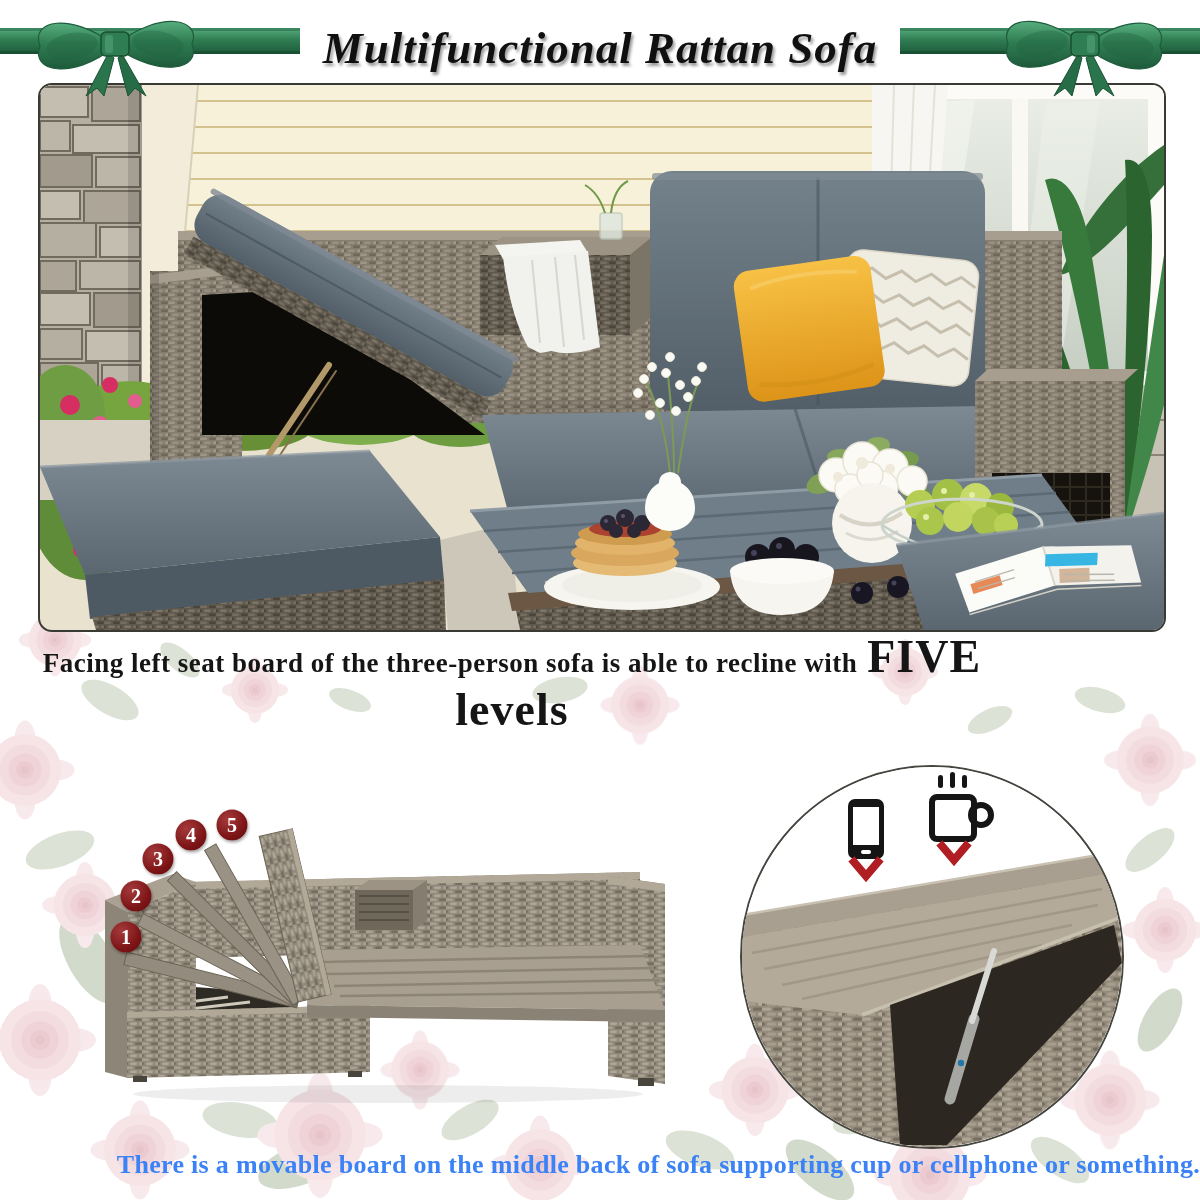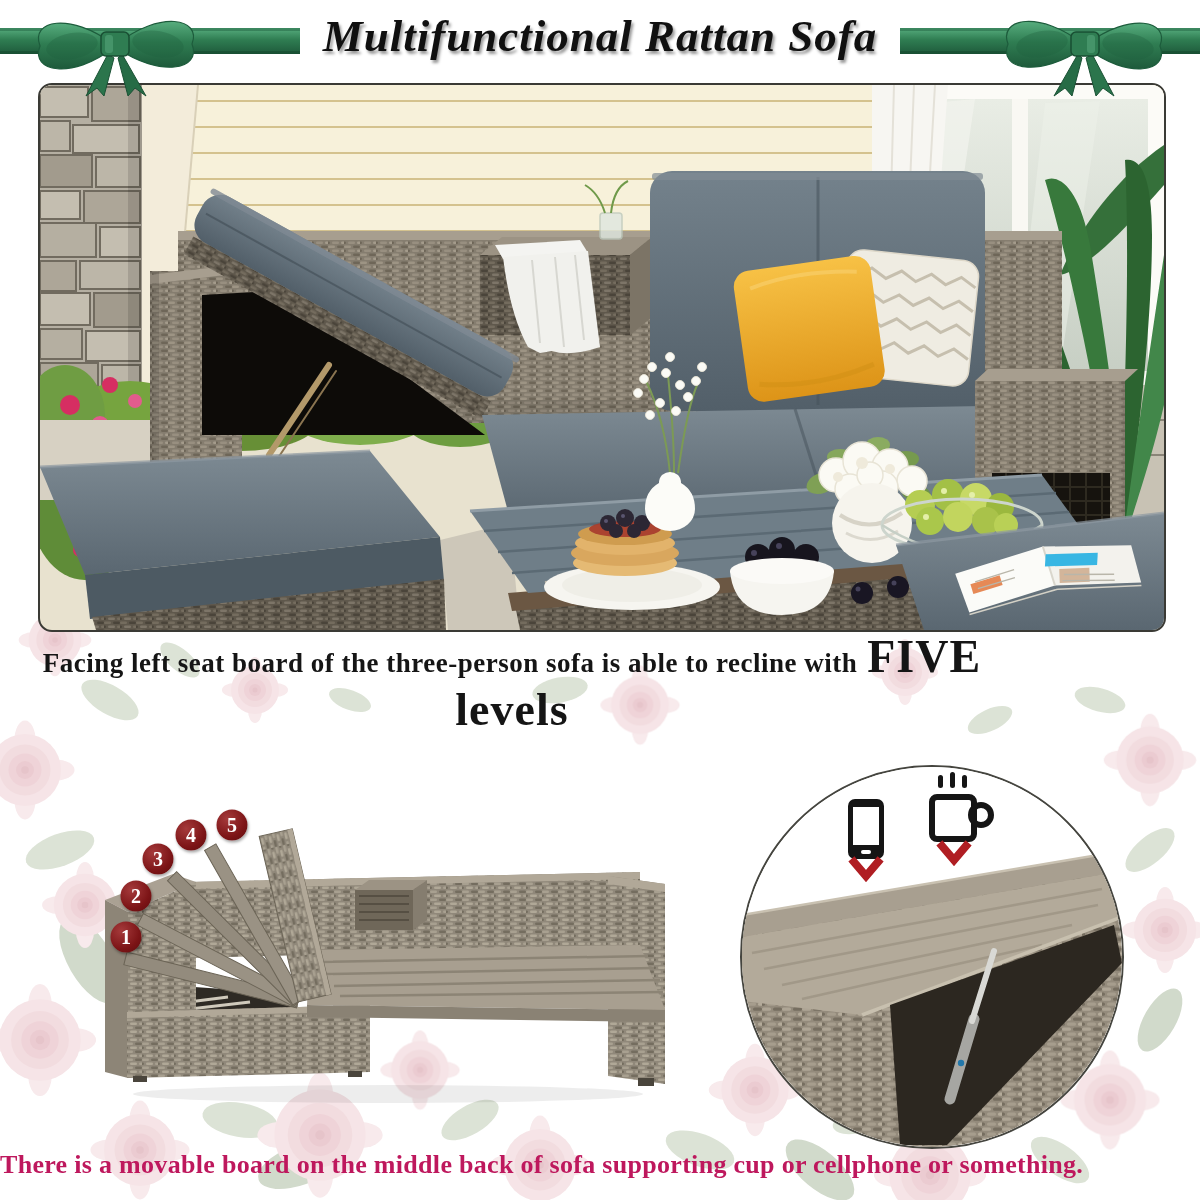--- a/index.html
+++ b/index.html
@@ -4,33 +4,33 @@
 <style>
   html,body{margin:0;padding:0;background:#ffffff;}
   .page{position:relative;width:1200px;height:1200px;background:#ffffff;overflow:hidden;
         font-family:"Liberation Serif", serif;}
   .floral-bg{position:absolute;left:0;top:0;z-index:0;}
   
   .header{position:absolute;left:0;top:0;width:1200px;height:100px;z-index:3;}
   .ribbon{position:absolute;top:6px;width:300px;height:92px;}
   .ribbon.left{left:0;}
   .ribbon.right{left:900px;transform:scaleX(-1);}
-  .page-title{position:absolute;left:0;right:0;top:10px;margin:0;text-align:center;
+  .page-title{position:absolute;left:0;right:0;top:10px;margin:12px;text-align:center;
       font-size:45px;font-weight:bold;font-style:italic;color:#101010;letter-spacing:1px;
       text-shadow:2px 3px 3px rgba(0,0,0,.4);}
   
   .main-photo{position:absolute;left:38px;top:83px;width:1124px;height:545px;margin:0;
       border:2px solid #3a3a35;border-radius:14px;overflow:hidden;z-index:1;background:#e8e2cf;}
   
   .recline-caption{position:absolute;left:0;top:630px;width:1024px;text-align:center;z-index:2;color:#151515;}
   .cap-line1{margin:0;font-size:27px;font-weight:bold;letter-spacing:.5px;}
   .cap-big{font-size:46px;font-weight:bold;letter-spacing:1px;margin-left:10px;}
   .cap-line2{margin:4px 0 0 0;font-size:28px;font-weight:bold;letter-spacing:.5px;}
-  .bottom-caption{position:absolute;left:0;top:1150px;width:1200px;margin:0;text-align:left;
-      font-size:26px;font-weight:bold;color:#be185d;z-index:2;letter-spacing:.3px;}
+  .bottom-caption{position:absolute;left:0;top:1150px;width:1200px;margin:0;text-align:right;
+      font-size:26px;font-weight:bold;color:#3b82f6;z-index:2;letter-spacing:.3px;}
   
   .levels-illustration{position:absolute;left:78px;top:826px;width:650px;height:292px;margin:0;z-index:1;}
   .badge{position:absolute;width:31px;height:31px;border-radius:50%;z-index:2;
       background:radial-gradient(circle at 35% 30%, #a53a3b, #7c1416 62%, #5c0d0f);
       color:#ffffff;font-family:"Liberation Serif",serif;font-weight:bold;font-size:20px;
       display:flex;align-items:center;justify-content:center;
       box-shadow:1px 2px 3px rgba(0,0,0,.35);transform:translate(-50%,-50%);}
   .badge.b1{left:126px;top:937px;}
   .badge.b2{left:136px;top:896px;}
   .badge.b3{left:158px;top:859px;}

